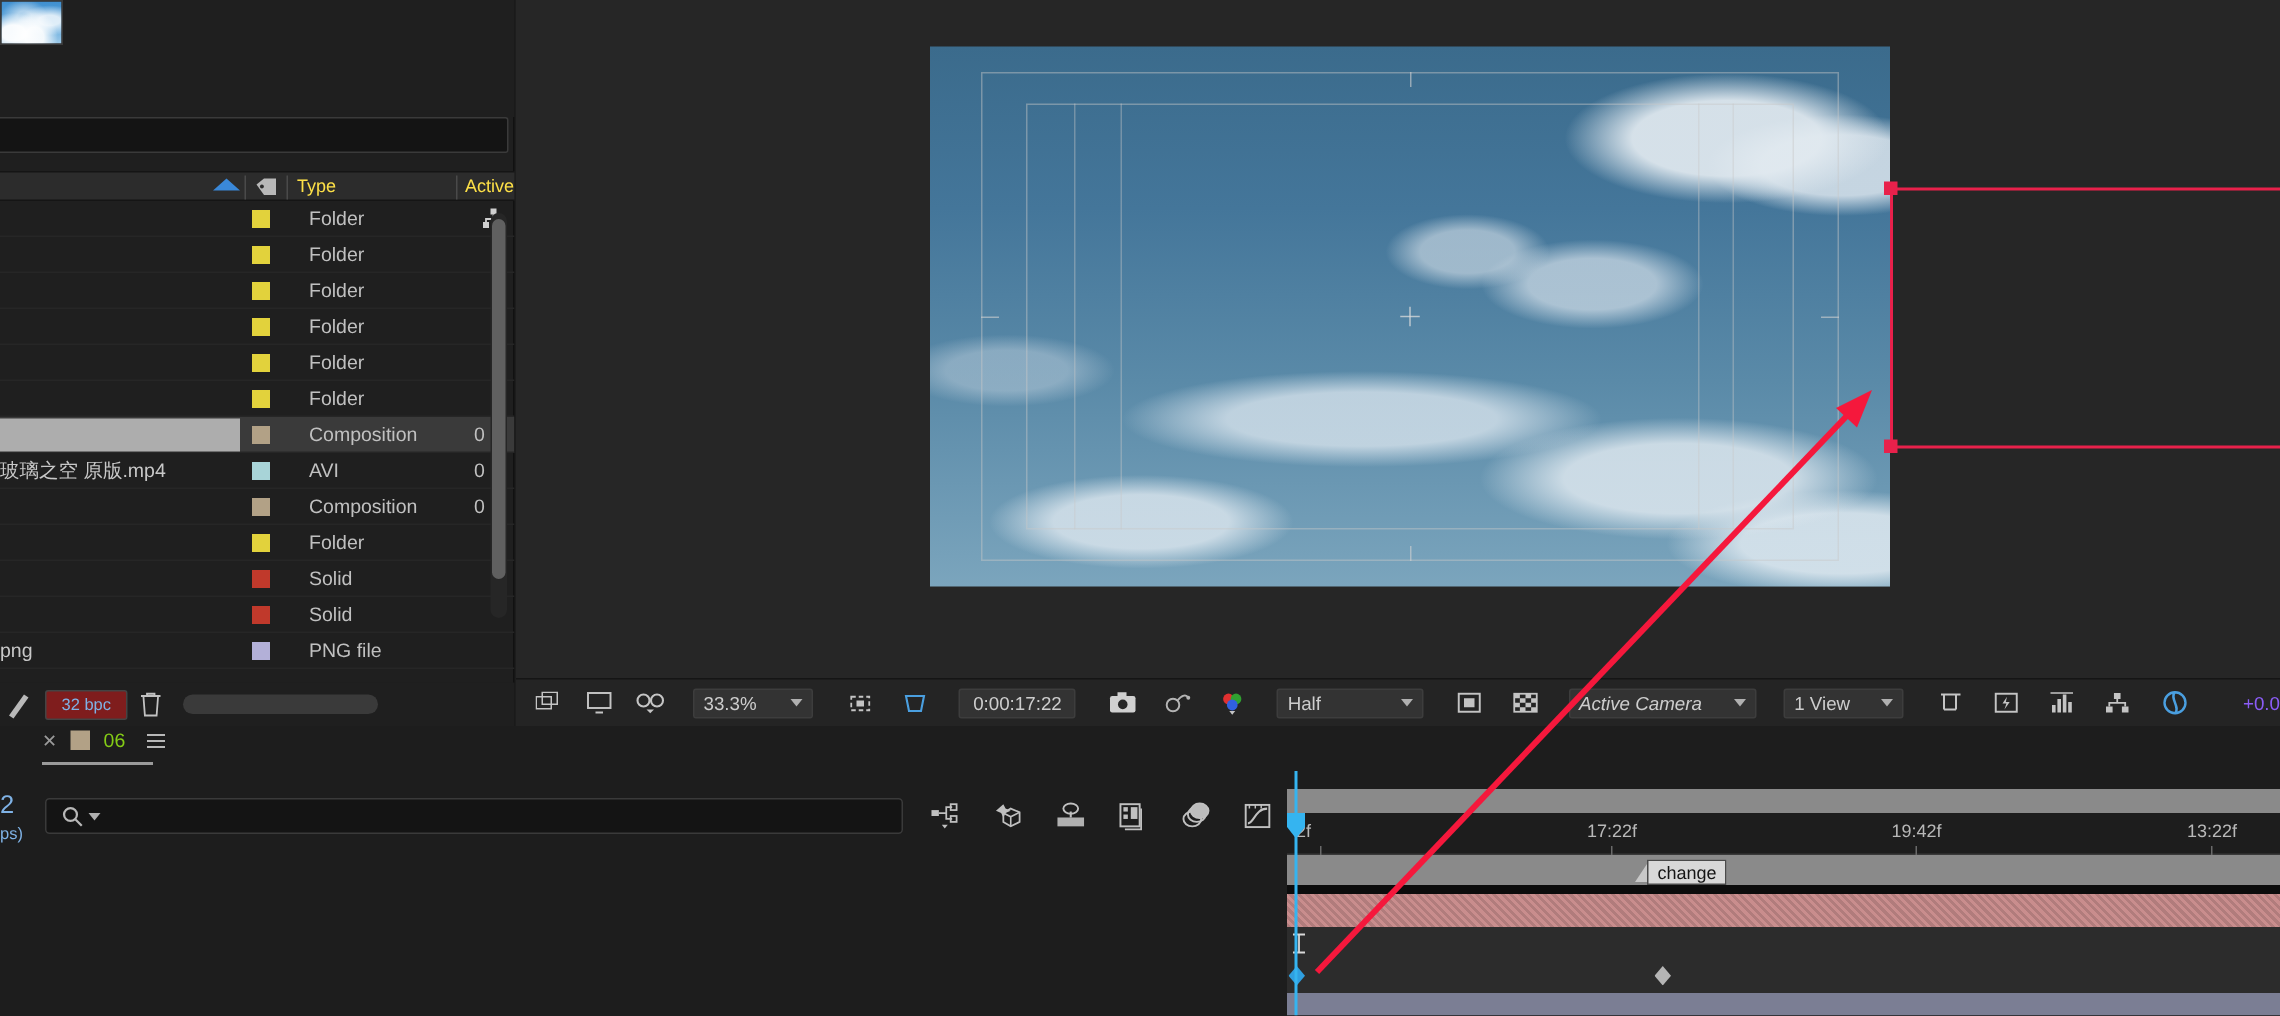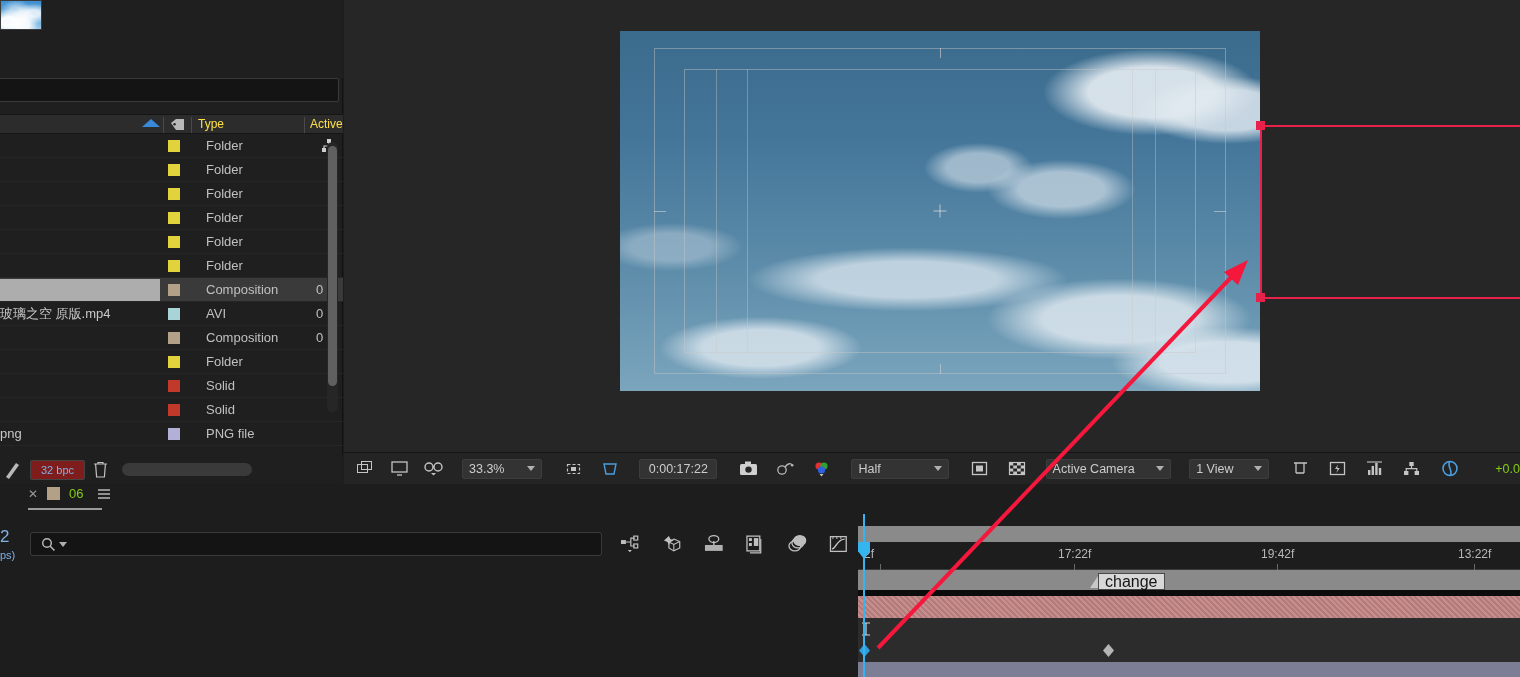--- a/index.html
+++ b/index.html
@@ -138,21 +138,21 @@
 
   
   #tl-right { position:absolute; left:858px; top:484px; width:662px; height:193px; }
   #tl-scrollbar { position:absolute; left:0; top:42px; width:662px; height:16px; background:#8a8a8a; }
   #tl-ruler { position:absolute; left:0; top:58px; width:662px; height:28px; background:#1d1d1d; border-bottom:1px solid #3a3a3a; }
   .ruler-lbl { position:absolute; top:5px; font-size:12px; color:#b8b8b8; }
   .ruler-tick { position:absolute; top:22px; width:1px; height:6px; background:#6a6a6a; }
   #marker-band { position:absolute; left:0; top:86px; width:662px; height:20px; background:#8a8a8a; }
   #marker-change {
     position:absolute; left:240px; top:3px; height:17px;
-    background:#d8d8d8; border:1px solid #4a4a4a; color:#151515; font-size:16px;
+    background:#d8d8d8; border:1px solid #4a4a4a; color:#151515; font-size:12px;
     padding:0 6px; display:flex; align-items:center;
   }
   #marker-pin { position:absolute; left:232px; top:6px; width:0;height:0;
     border-left:8px solid transparent; border-right:8px solid transparent; border-bottom:12px solid #c8c8c8; }
   #render-bar { position:absolute; left:0; top:106px; width:662px; height:6px; background:#0c0c0c; }
   .tl-track { position:absolute; left:0; width:662px; }
   #playhead { position:absolute; left:5px; top:30px; width:2px; height:163px; background:#35b4f0; z-index:40; }
   #playhead-knob { position:absolute; left:0px; top:58px; width:12px; height:17px; background:#35b4f0; z-index:41;
     clip-path: polygon(0 0,100% 0,100% 55%,50% 100%,0 55%); }
   .kf-diamond { position:absolute; width:11px; height:13px; background:#b5b5b5; clip-path: polygon(50% 0,100% 50%,50% 100%,0 50%); }
@@ -390,21 +390,21 @@
             <rect x="1.5" y="1.5" width="3.75" height="3" fill="#c4c4c4"></rect>
             <rect x="9" y="1.5" width="3.75" height="3" fill="#c4c4c4"></rect>
             <rect x="5.25" y="4.5" width="3.75" height="3" fill="#c4c4c4"></rect>
             <rect x="12.75" y="4.5" width="3.75" height="3" fill="#c4c4c4"></rect>
             <rect x="1.5" y="7.5" width="3.75" height="3" fill="#c4c4c4"></rect>
             <rect x="9" y="7.5" width="3.75" height="3" fill="#c4c4c4"></rect>
             <rect x="5.25" y="10.5" width="3.75" height="3" fill="#c4c4c4"></rect>
             <rect x="12.75" y="10.5" width="3.75" height="3" fill="#c4c4c4"></rect>
           </svg>
       </div>
-      <div class="vt-select" style="width:132px;">
+      <div class="vt-select" style="width:132px;font-style:italic;">
         <span>Active Camera</span>
         <span class="caret-d"></span>
       </div>
       <div class="vt-select" style="width:84px;margin-left:6px;">
         <span>1 View</span>
         <span class="caret-d"></span>
       </div>
       <div class="vt-icon" style="margin-left:8px;">
         <svg width="17" height="15" viewBox="0 0 17 15">
             <path d="M2 2 H15 M4 2 V12 M12 2 V12 M4 12 H12" stroke="#c4c4c4" stroke-width="1.3" fill="none"></path>
@@ -432,21 +432,21 @@
             <rect x="11.6" y="10" width="4.4" height="4" fill="#c4c4c4"></rect>
             <path d="M8.5 5 V7.6 M3.2 10 V7.6 H13.8 V10" stroke="#c4c4c4" stroke-width="1.2" fill="none"></path>
           </svg>
       </div>
       <div class="vt-icon">
         <svg width="18" height="17" viewBox="0 0 18 17">
             <circle cx="9" cy="8.5" r="7" fill="none" stroke="#4a9fe0" stroke-width="1.6"></circle>
             <path d="M9 1.5 C5 5, 13 12, 9 15.5" stroke="#4a9fe0" stroke-width="1.6" fill="none"></path>
           </svg>
       </div>
-      <span class="tb-label" style="color:#84cc16;margin-left:22px;">+0.0</span>
+      <span class="tb-label" style="color:#8b5cf6;margin-left:22px;">+0.0</span>
     </div>
   </div>
 
   <div id="timeline">
 
     <div id="tl-tabbar">
       <div id="tl-tab">
         <span class="close-x">✕</span>
         <span class="sw"></span>
         <span class="nm">06</span>

